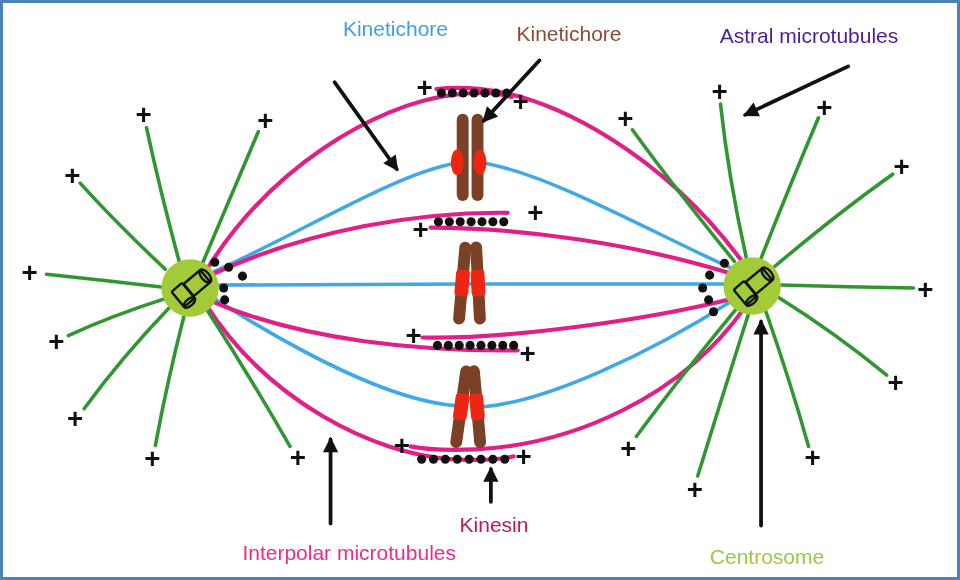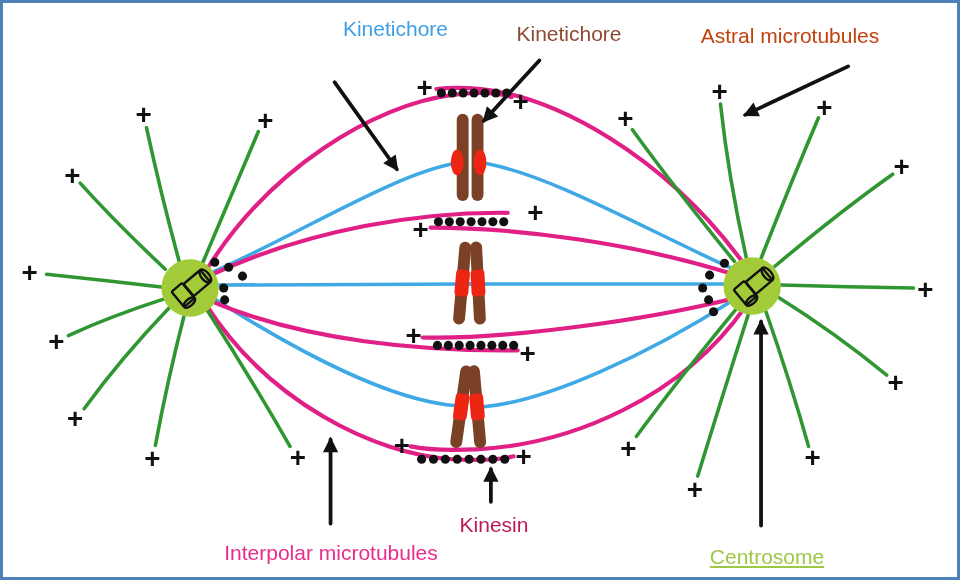--- a/index.html
+++ b/index.html
@@ -216,17 +216,17 @@
         <text x="528" y="364" class="plus">+</text>
         <text x="401" y="457" class="plus">+</text>
         <text x="524" y="468" class="plus">+</text>
       </g>
   </svg>
 
   <div class="lbl" style="left: 215px; top: 12px; width: 230px; color: rgb(63, 159, 230); text-align: right;">
     <span>Kinetichore</span><br>
   </div>
   <div class="lbl" style="left: 476px; top: 17px; width: 180px; color: rgb(139, 74, 51);">Kinetichore</div>
-  <div class="lbl" style="left: 667px; top: 19px; width: 240px; color: #c2410c;">Astral microtubules</div>
-  <div class="lbl" style="left: 203px; top: 536px; width: 250px; color: rgb(234, 43, 141);">Interpolar microtubules</div>
+  <div class="lbl" style="left: 686px; top: 19px; width: 240px; color: #4c1d95;">Astral microtubules</div>
+  <div class="lbl" style="left: 203px; top: 536px; width: 250px; color: rgb(234, 43, 141); text-align: right;">Interpolar microtubules</div>
   <div class="lbl" style="left: 431px; top: 508px; width: 120px; color: #be185d;">Kinesin</div>
-  <div class="lbl" style="left: 704px; top: 540px; width: 120px; color: rgb(156, 200, 69); text-decoration: underline;">Centrosome</div>
+  <div class="lbl" style="left: 704px; top: 540px; width: 120px; color: rgb(156, 200, 69);">Centrosome</div>
 </div>
 
 </body></html>

